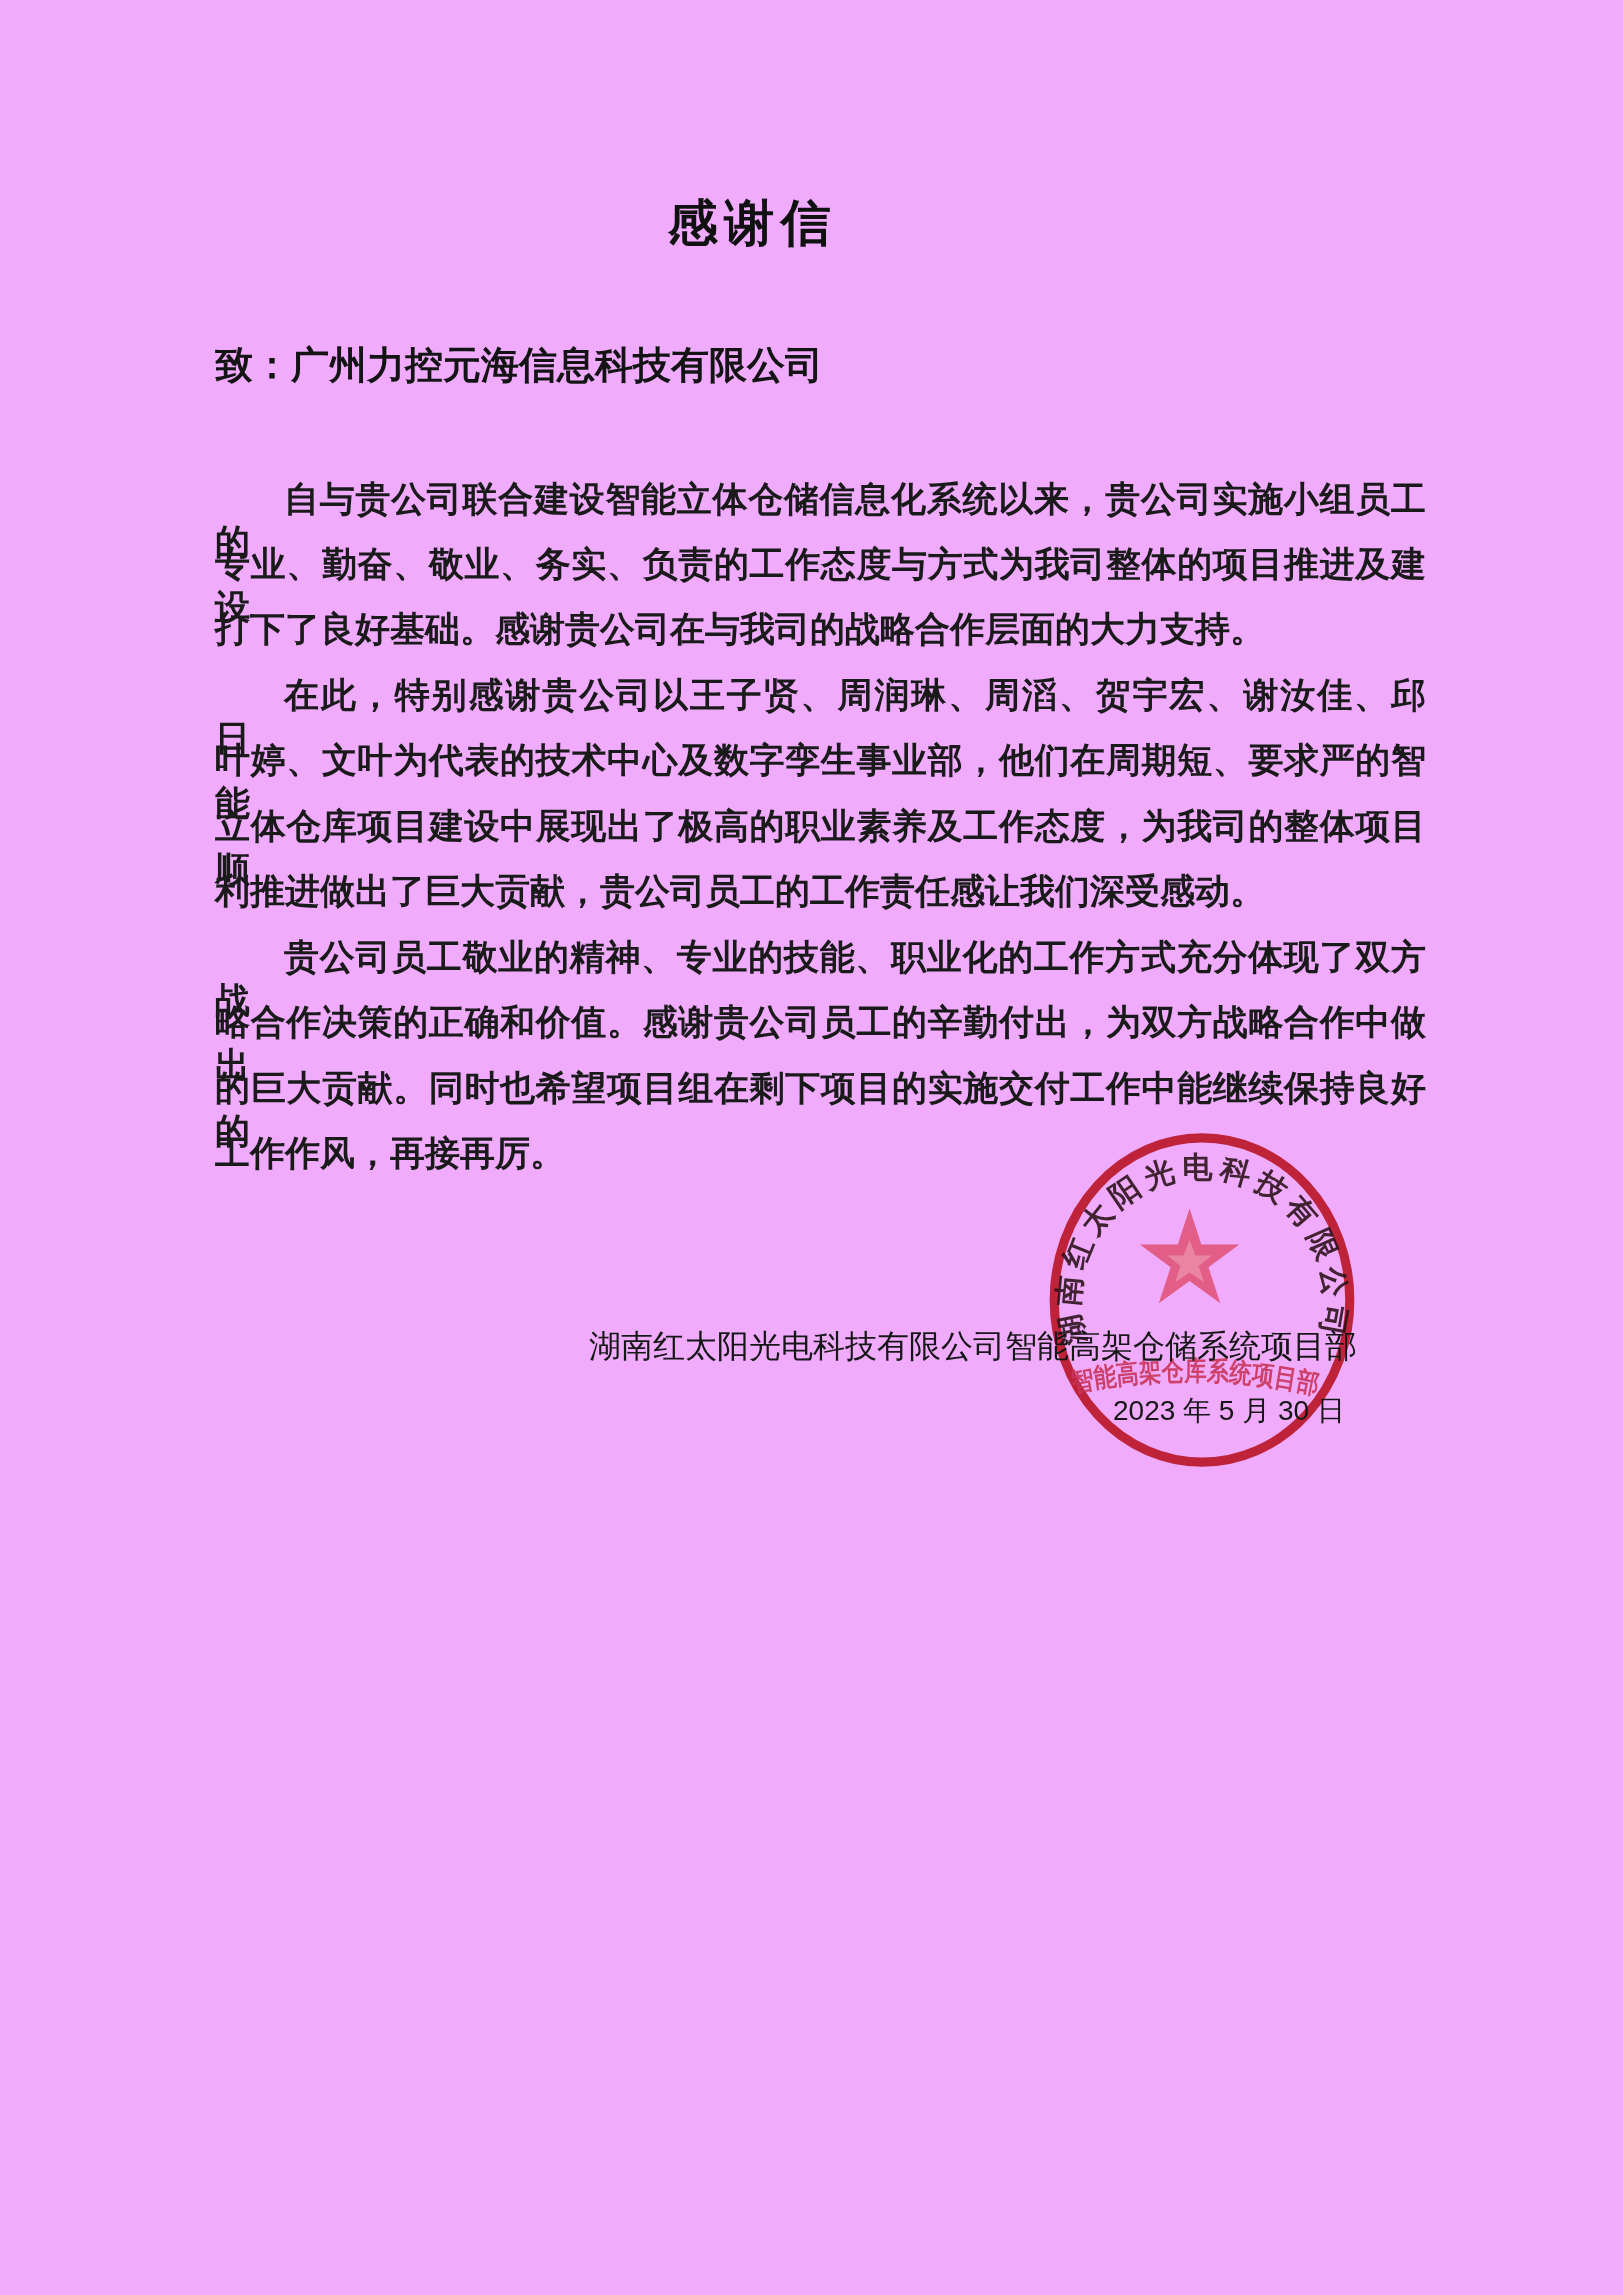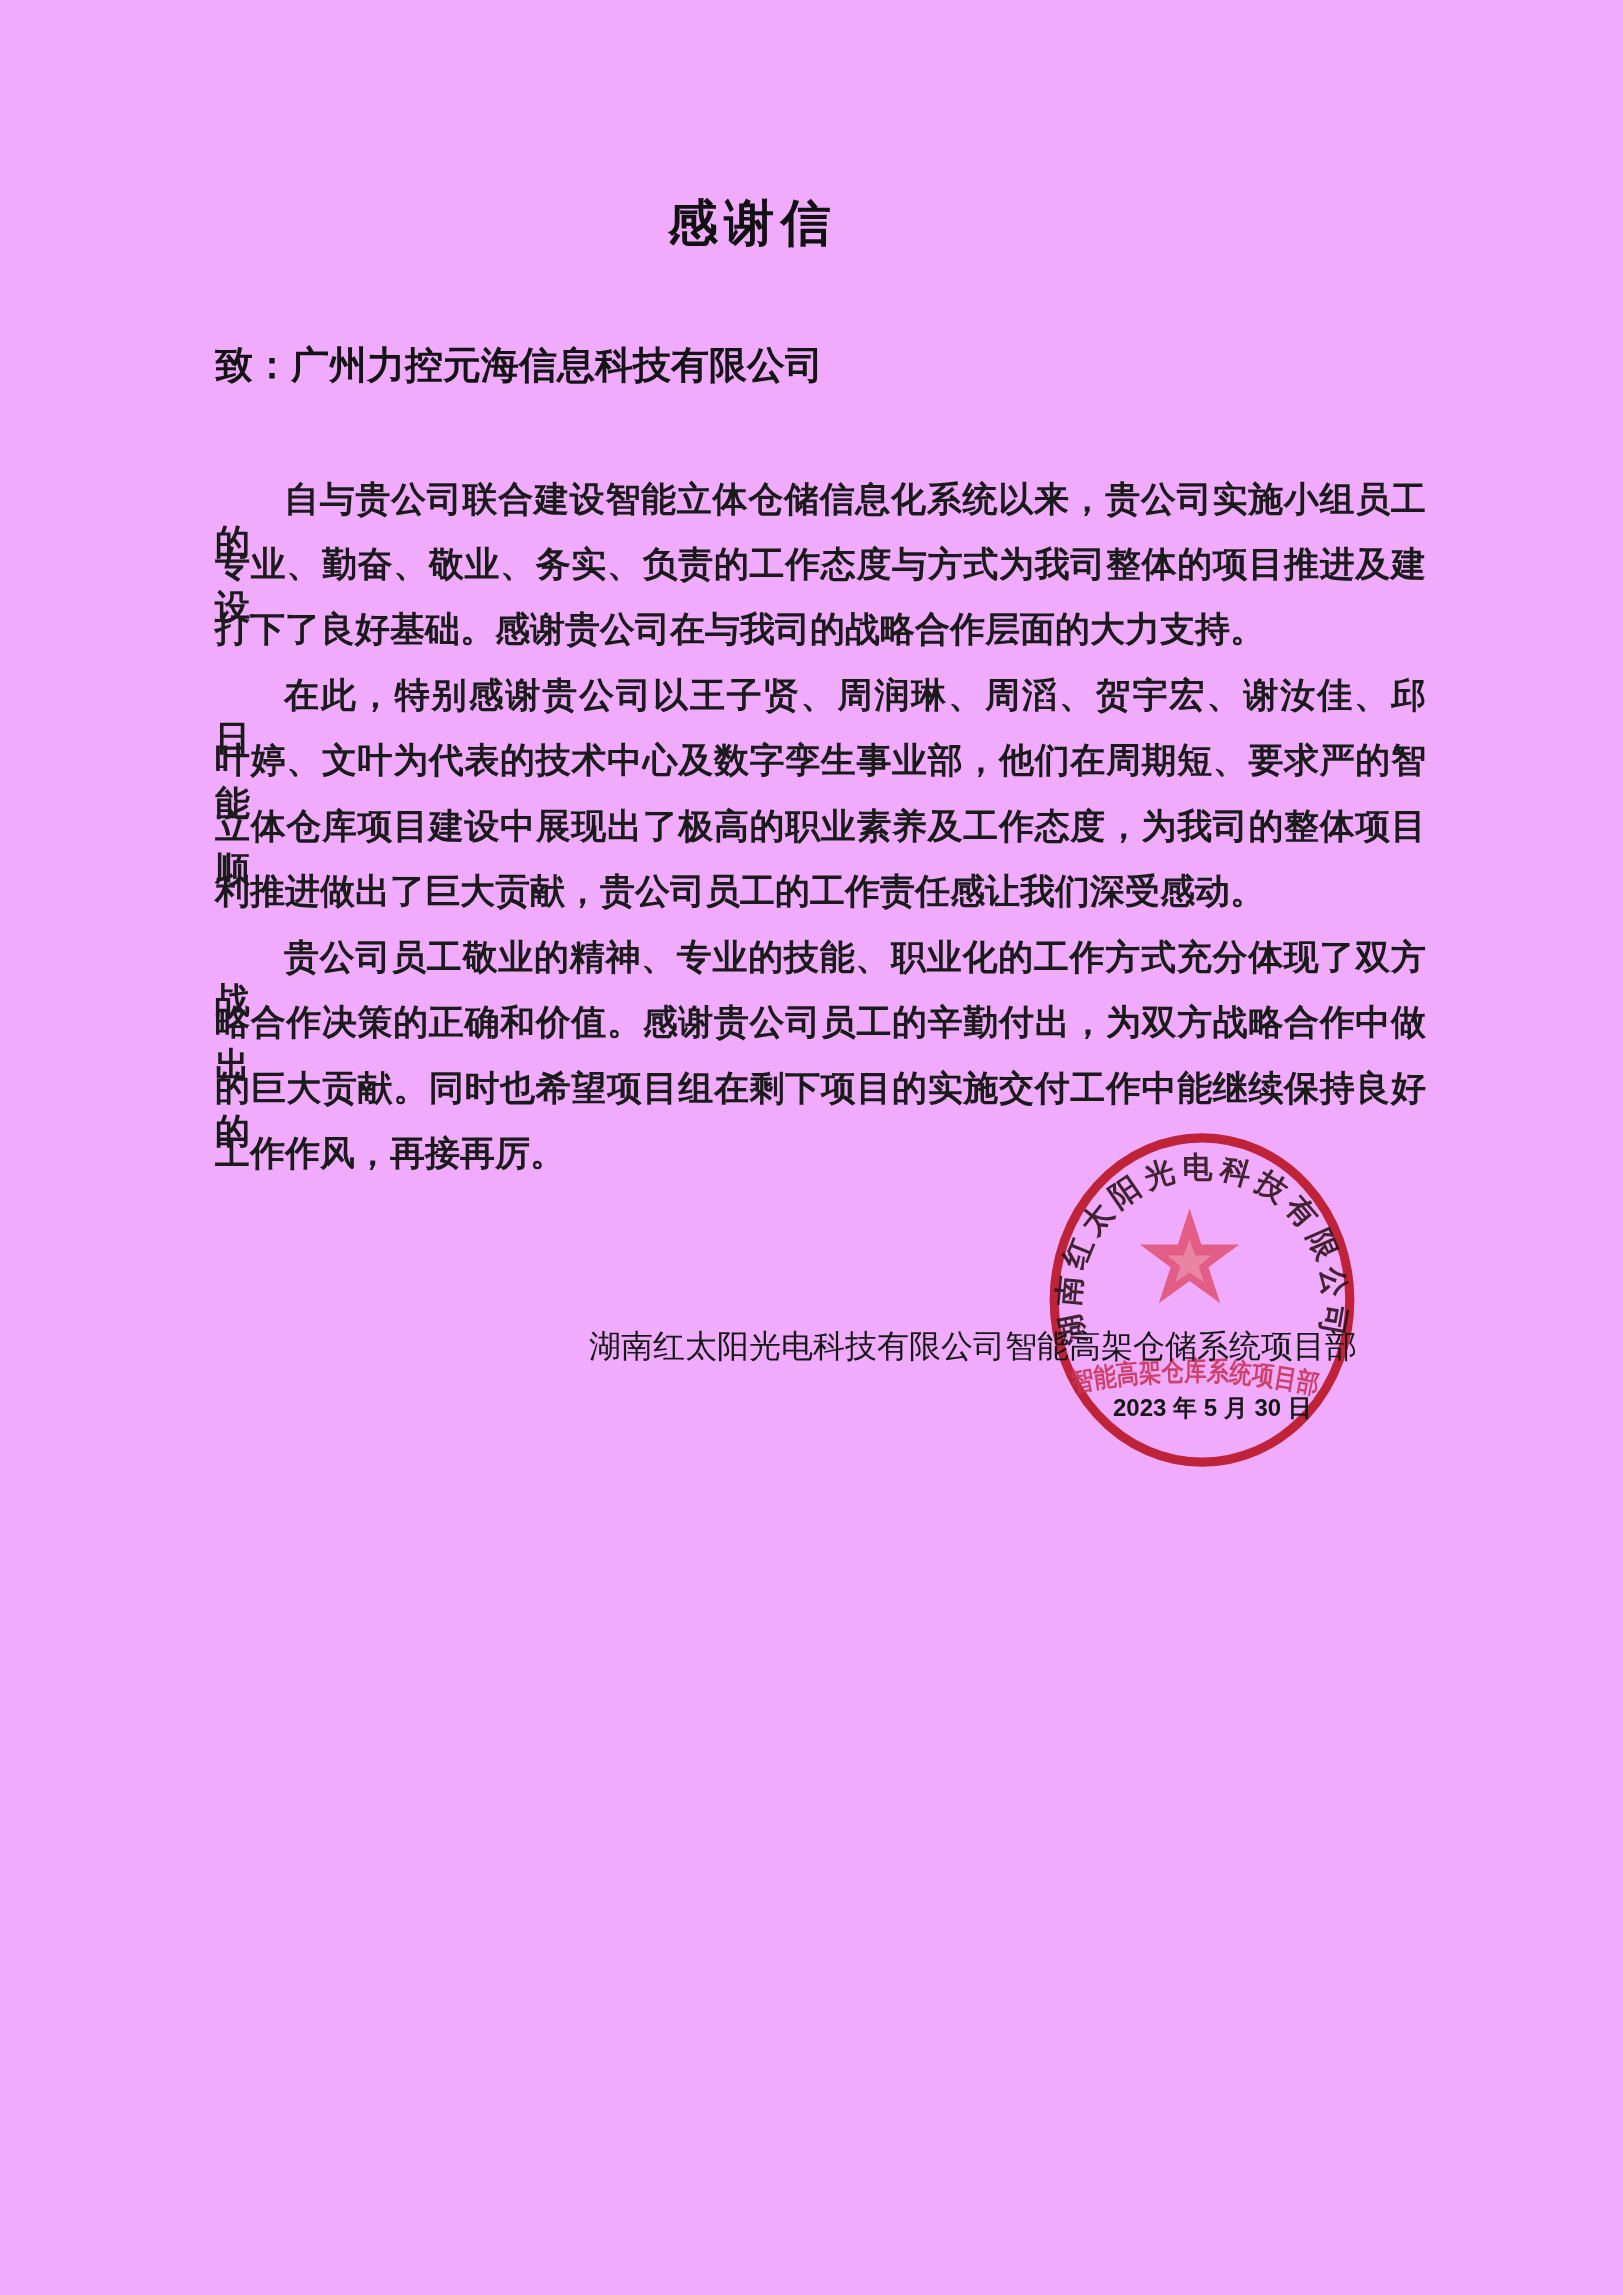--- a/index.html
+++ b/index.html
@@ -56,22 +56,22 @@
     font-size: 32px;
     font-weight: 400;
     color: #161616;
     z-index: 3;
     white-space: nowrap;
   }
   .date {
     position: absolute;
     top: 1392px;
     left: 1113px;
-    font-size: 24px;
-    font-weight: 700;
+    font-size: 28px;
+    font-weight: 400;
     color: #161616;
     z-index: 3;
     white-space: nowrap;
   }
   .seal {
     position: absolute;
     left: 1047px;
     top: 1130px;
     width: 310px;
     height: 340px;

